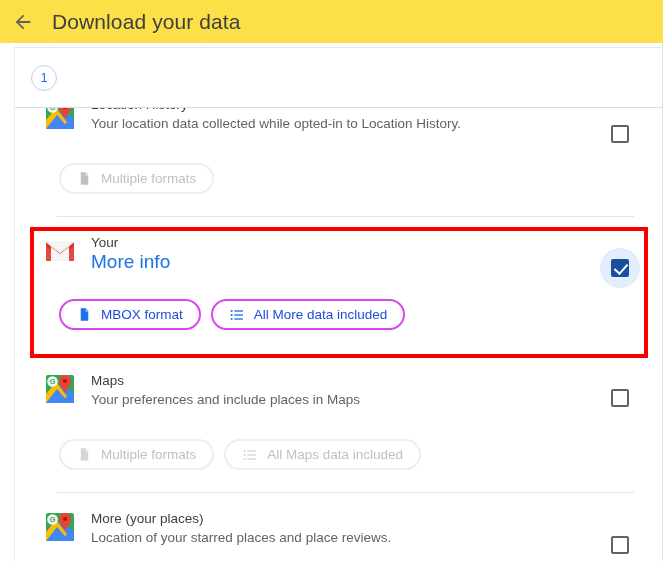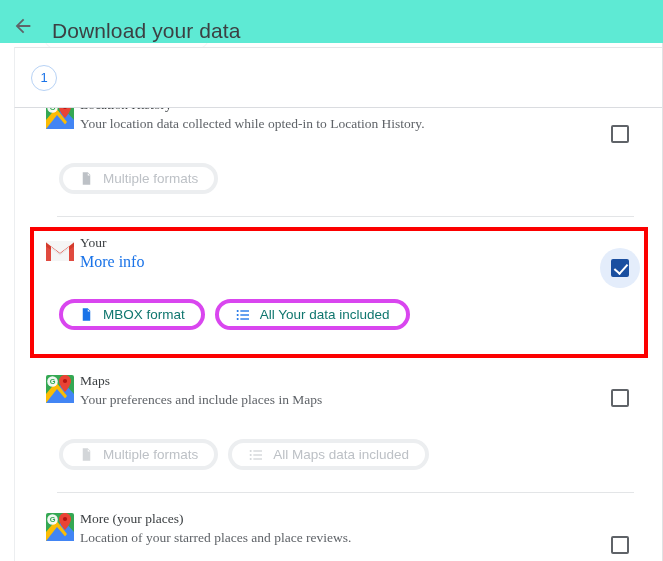--- a/index.html
+++ b/index.html
@@ -14,23 +14,23 @@
     width: 663px; height: 561px;
     background: #ffffff;
     overflow: hidden;
   }
 
   
   .appbar {
     position: absolute;
     left: 0; top: 0;
     width: 663px; height: 43px;
-    background: #5eead4;
+    background: #fde047;
     display: flex;
-    align-items: flex-end;
+    align-items: center;
     z-index: 40;
   }
   .back-btn {
     width: 34px; height: 34px;
     margin-left: 6px;
     display: flex; align-items: center; justify-content: center;
     border-radius: 50%;
     cursor: pointer;
   }
   .back-btn svg { display: block; }
@@ -110,39 +110,38 @@
     padding-right: 20px;
   }
   .prod-icon {
     width: 34px; height: 34px;
     flex: 0 0 34px;
     margin-top: 0px;
   }
   .prod-icon svg { display: block; width: 34px; height: 34px; }
 
   .row-text {
-    margin-left: 3px;
+    margin-left: 14px;
     flex: 1 1 auto;
     min-width: 0;
-    font-family: Liberation Serif, serif;
   }
   .row-title {
     font-size: 13.5px;
     color: #3c4043;
     line-height: 18px;
     white-space: nowrap;
   }
   .row-desc {
     font-size: 13.5px;
     color: #5f6368;
     line-height: 20px;
     white-space: nowrap;
   }
   .row-link {
-    font-size: 16px;
+    font-size: 19px;
     color: #1a73e8;
     line-height: 19px;
     cursor: pointer;
     display: inline-block;
   }
 
   
   .cb-wrap {
     flex: 0 0 44px;
     width: 44px; height: 44px;
@@ -180,33 +179,33 @@
 
   
   .chips {
     display: flex;
     align-items: center;
     padding-left: 44px;
     gap: 10px;
   }
   .chip {
     height: 31px;
-    border: 4px solid #d946ef;
+    border: 2px solid #d946ef;
     border-radius: 16px;
     display: inline-flex;
     align-items: center;
     padding: 0 16px;
     font-size: 13.5px;
     white-space: nowrap;
     cursor: pointer;
     background: #fff;
   }
   .chip .ci { display: flex; margin-right: 9px; }
   .chip .ci svg { display: block; }
-  .chip.active { color: #0f766e; justify-content: flex-end; }
+  .chip.active { color: #1d4ed8; justify-content: flex-end; }
   .chip.disabled { color: #bdc1c6; border-color: #eceef0; cursor: default; }
 
   .divider {
     height: 1px;
     background: #e3e5e7;
     margin-left: 42px;
     margin-right: 28px;
   }
 
   
@@ -321,21 +320,21 @@
           <span class="ci">
             <svg width="16" height="16" viewBox="0 0 24 24">
               <circle cx="4" cy="6" r="1.6" fill="#1a73e8"></circle>
               <rect x="8" y="5" width="13" height="2" fill="#1a73e8"></rect>
               <circle cx="4" cy="12" r="1.6" fill="#1a73e8"></circle>
               <rect x="8" y="11" width="13" height="2" fill="#1a73e8"></rect>
               <circle cx="4" cy="18" r="1.6" fill="#1a73e8"></circle>
               <rect x="8" y="17" width="13" height="2" fill="#1a73e8"></rect>
             </svg>
           </span>
-          <span>All Your data included</span>
+          <span>All More data included</span>
         </div>
       </div>
       <div class="divider" style="margin-top:25px;"></div>
     </div>
 
     <div class="row" style="padding-top:16px;">
       <div class="row-main">
         <div class="prod-icon">
           <svg viewBox="0 0 34 34">
             <rect x="3" y="3" width="28" height="28" rx="2" fill="#34a853"></rect>

